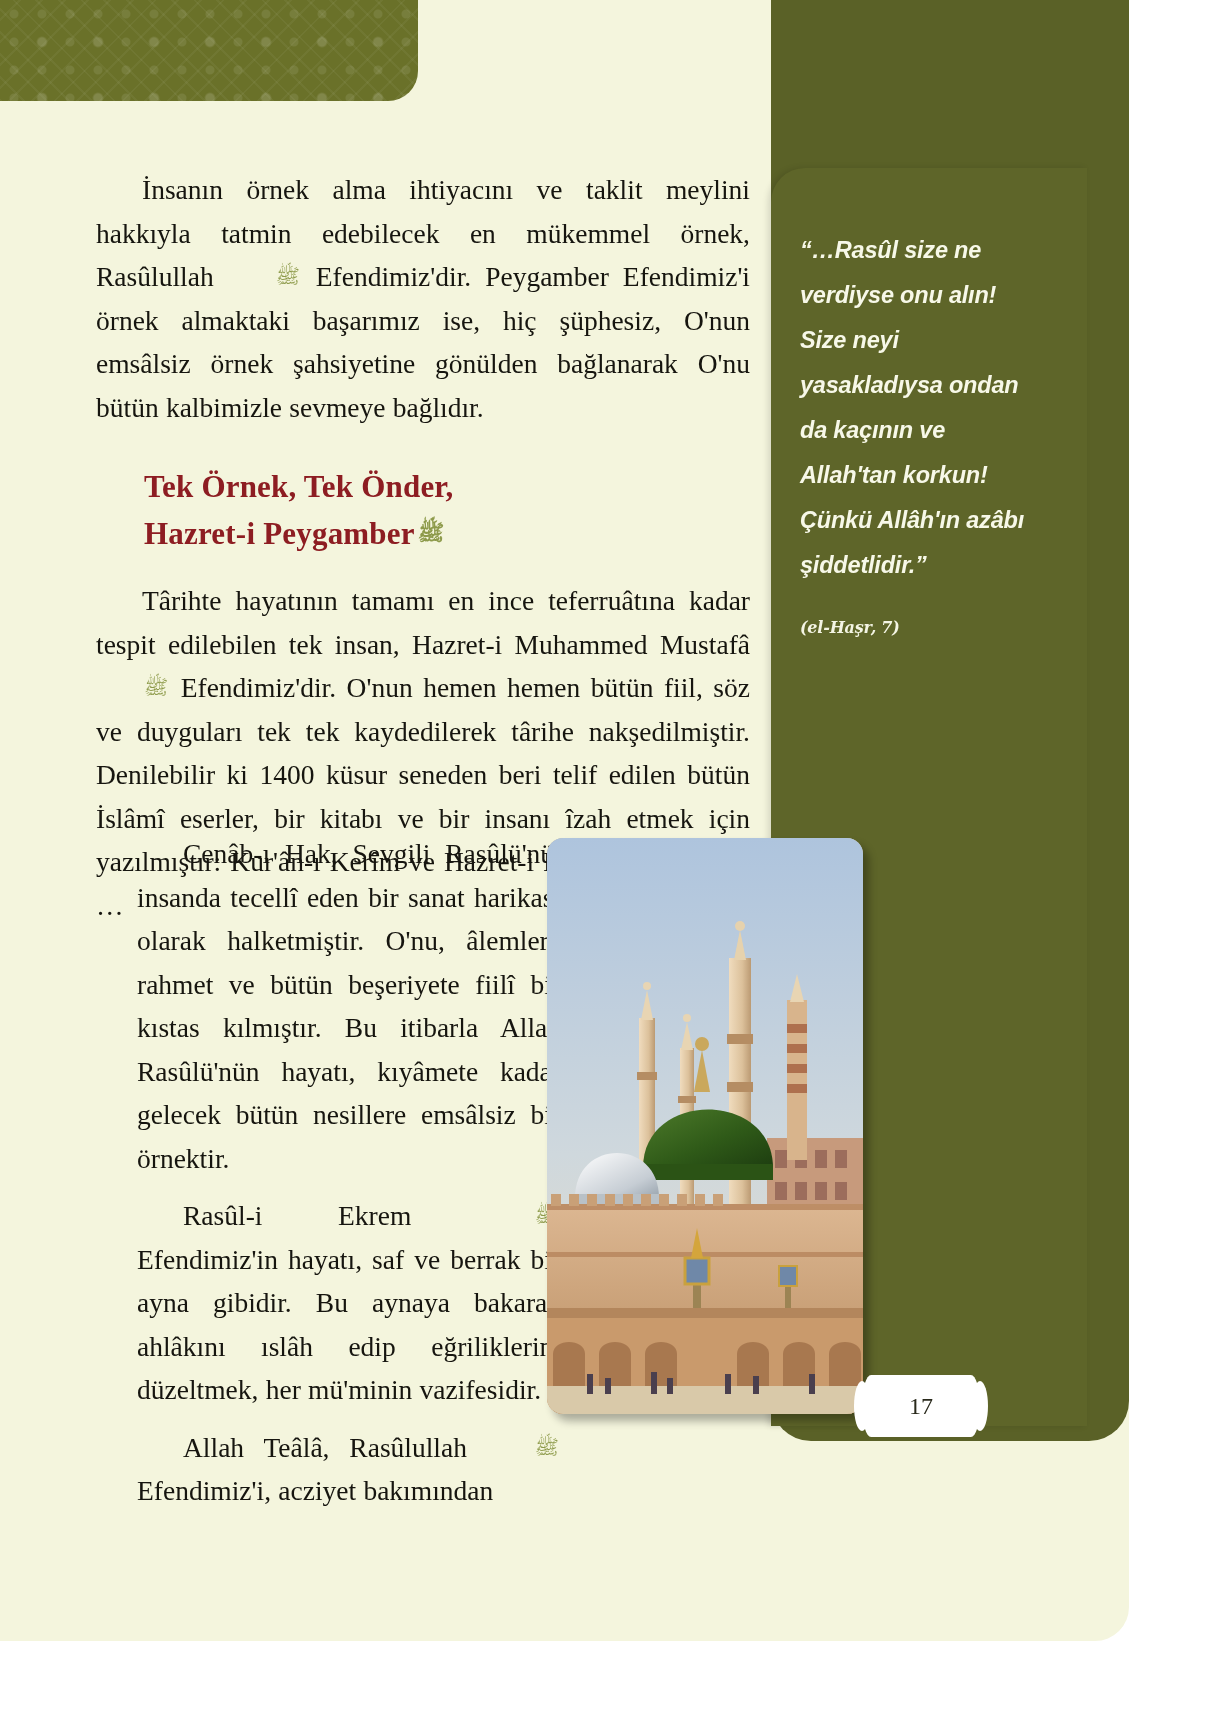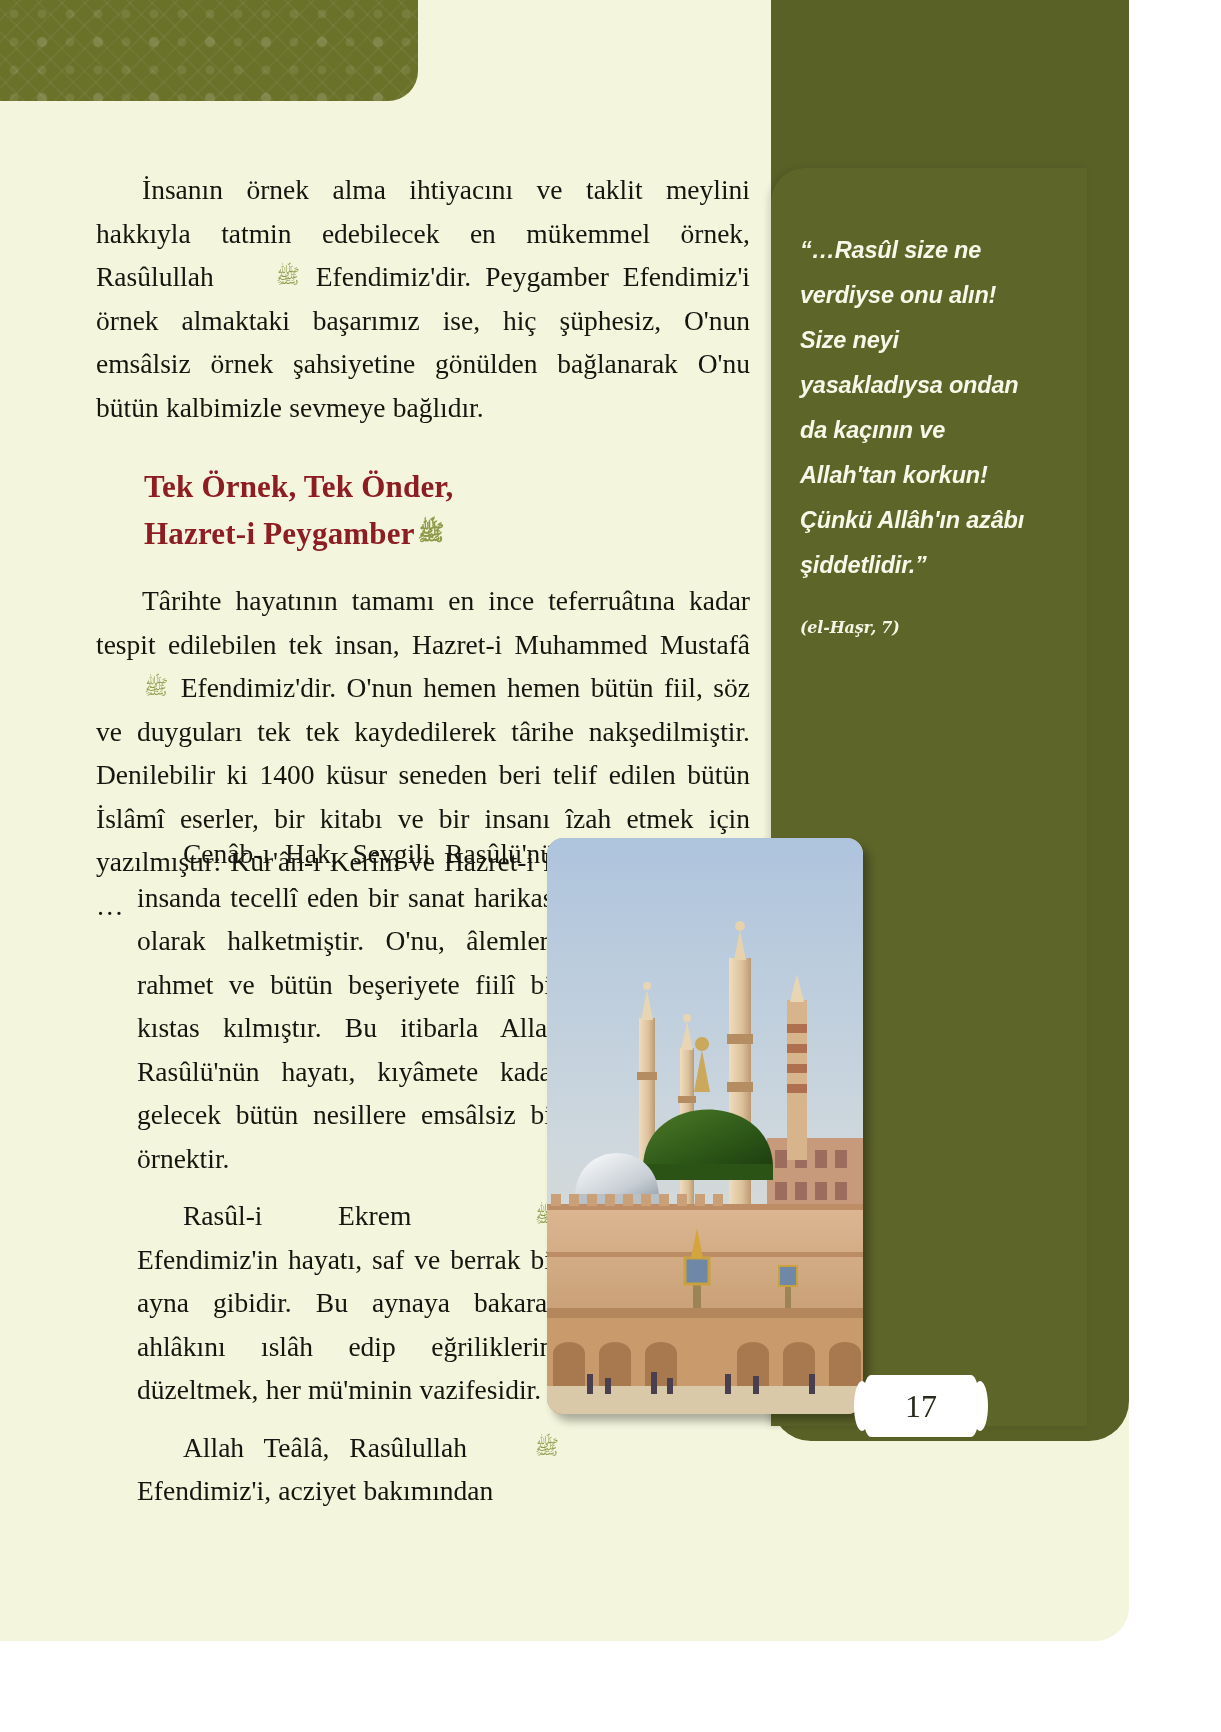--- a/index.html
+++ b/index.html
@@ -167,21 +167,21 @@
     left: 862px;
     top: 1375px;
     width: 118px;
     height: 62px;
     background: #ffffff;
     border-radius: 10px / 34px;
     display: flex;
     align-items: center;
     justify-content: center;
     color: #2a2a1c;
-    font-size: 32px;
+    font-size: 24px;
     font-family: "Liberation Serif", "DejaVu Serif", serif;
   }
   .pagenum::before,
   .pagenum::after {
     content: "";
     position: absolute;
     top: 6px;
     width: 16px;
     height: 50px;
     background: #ffffff;

